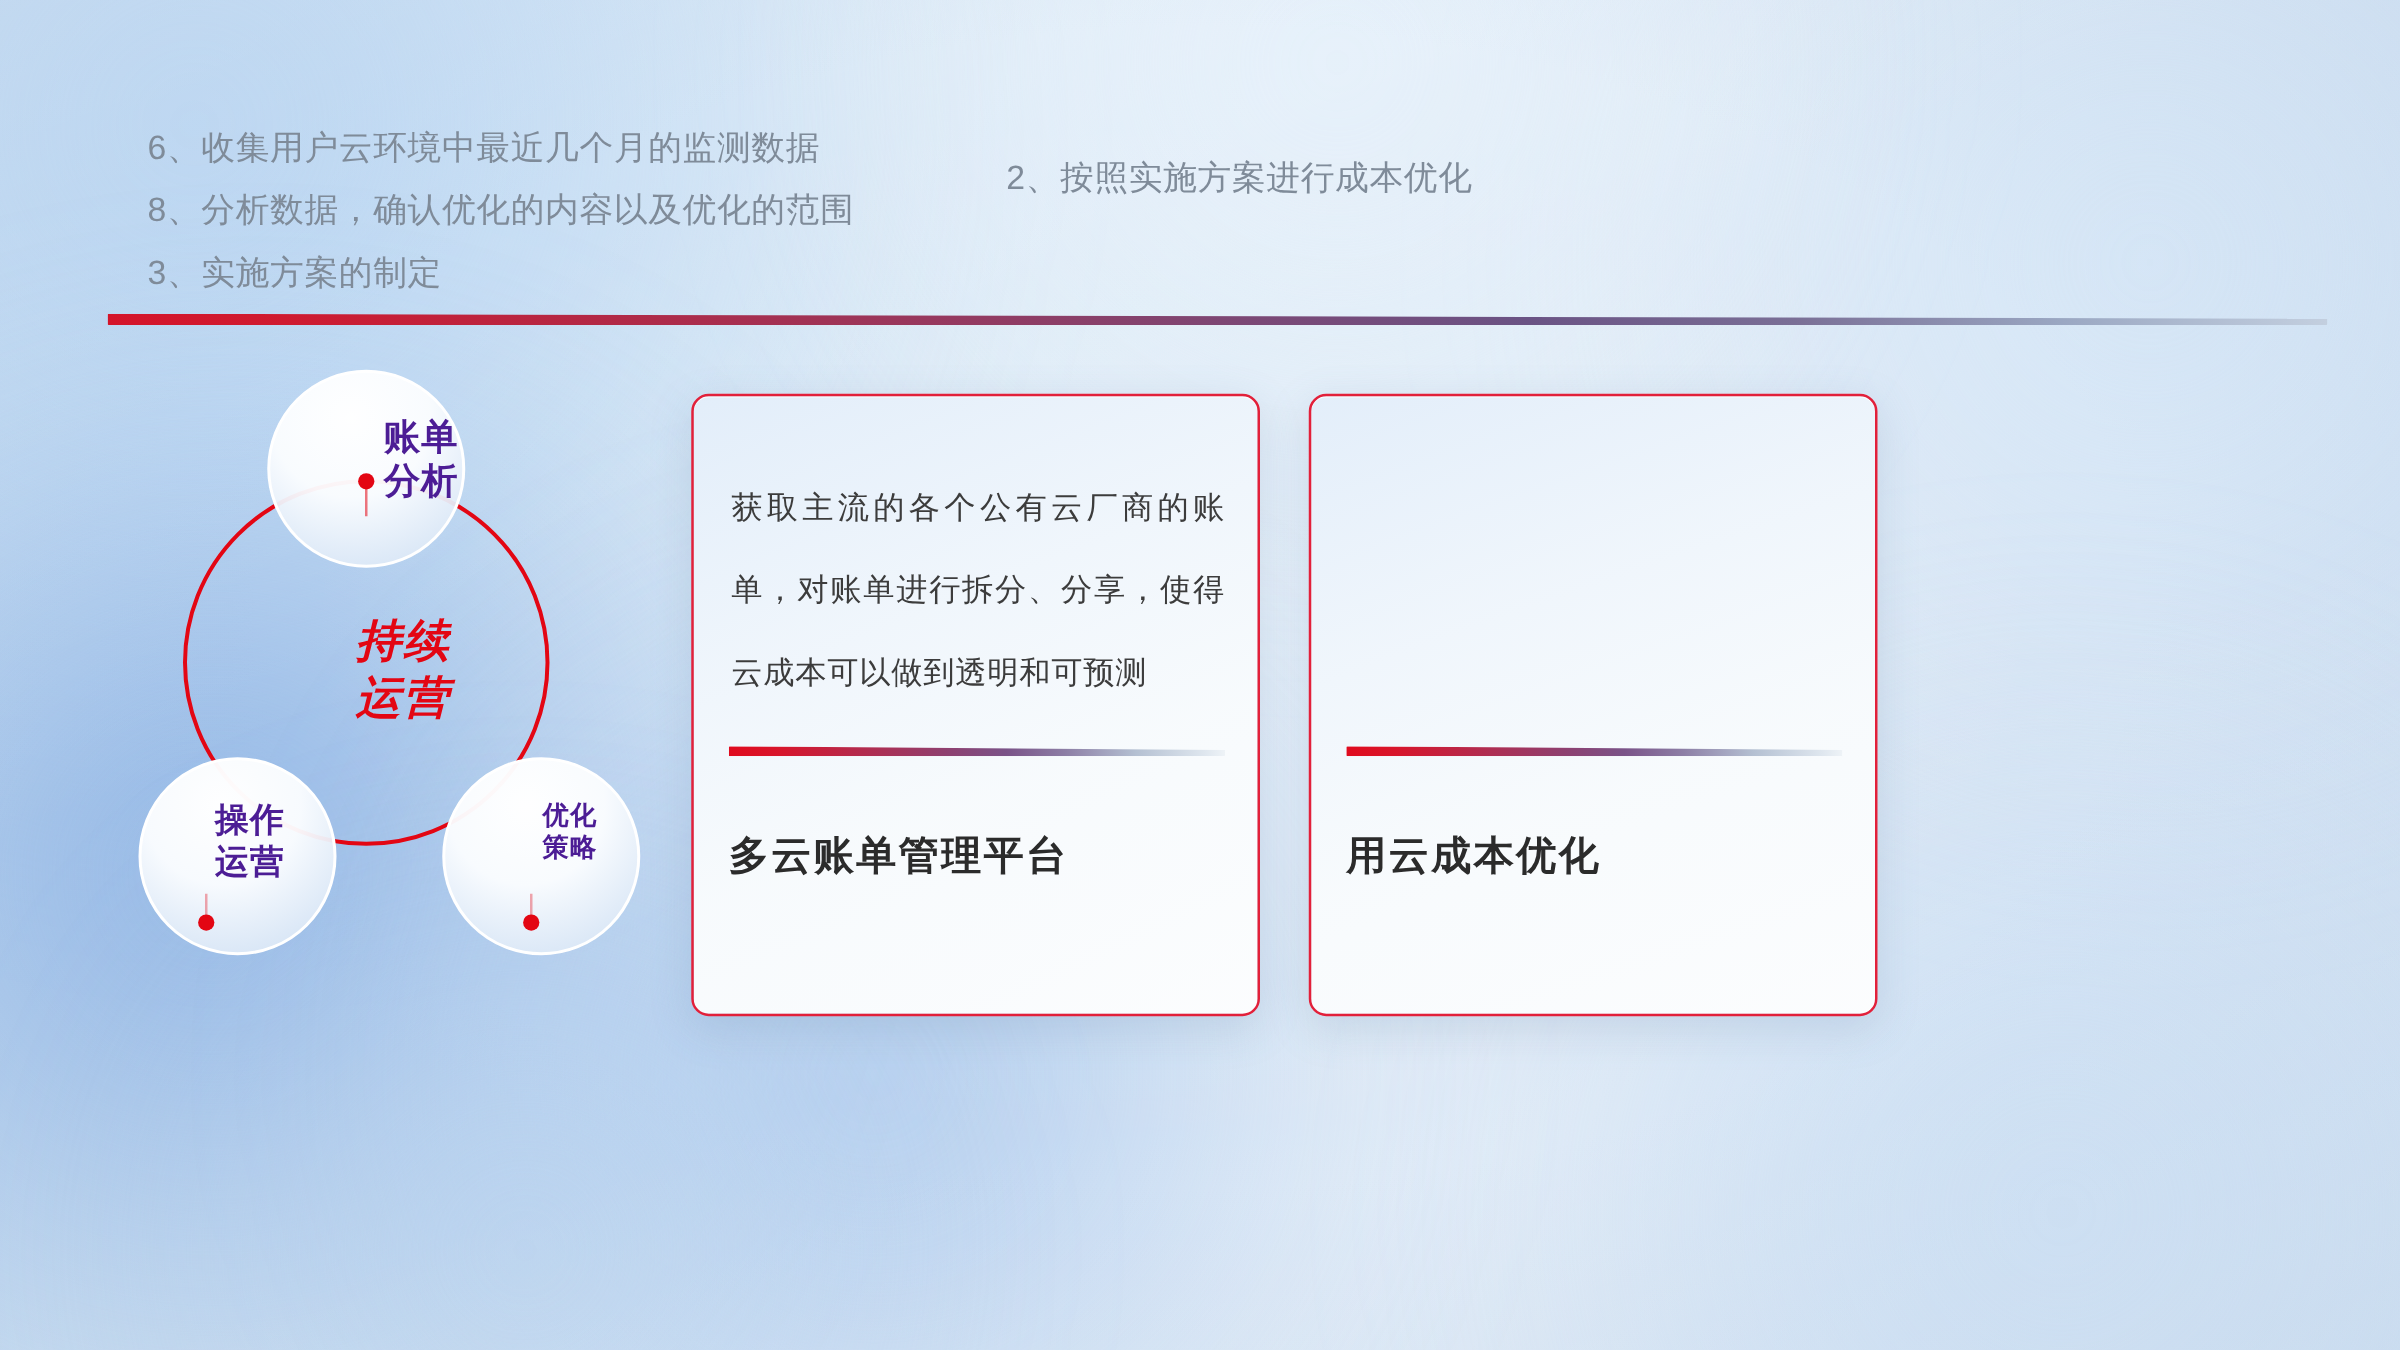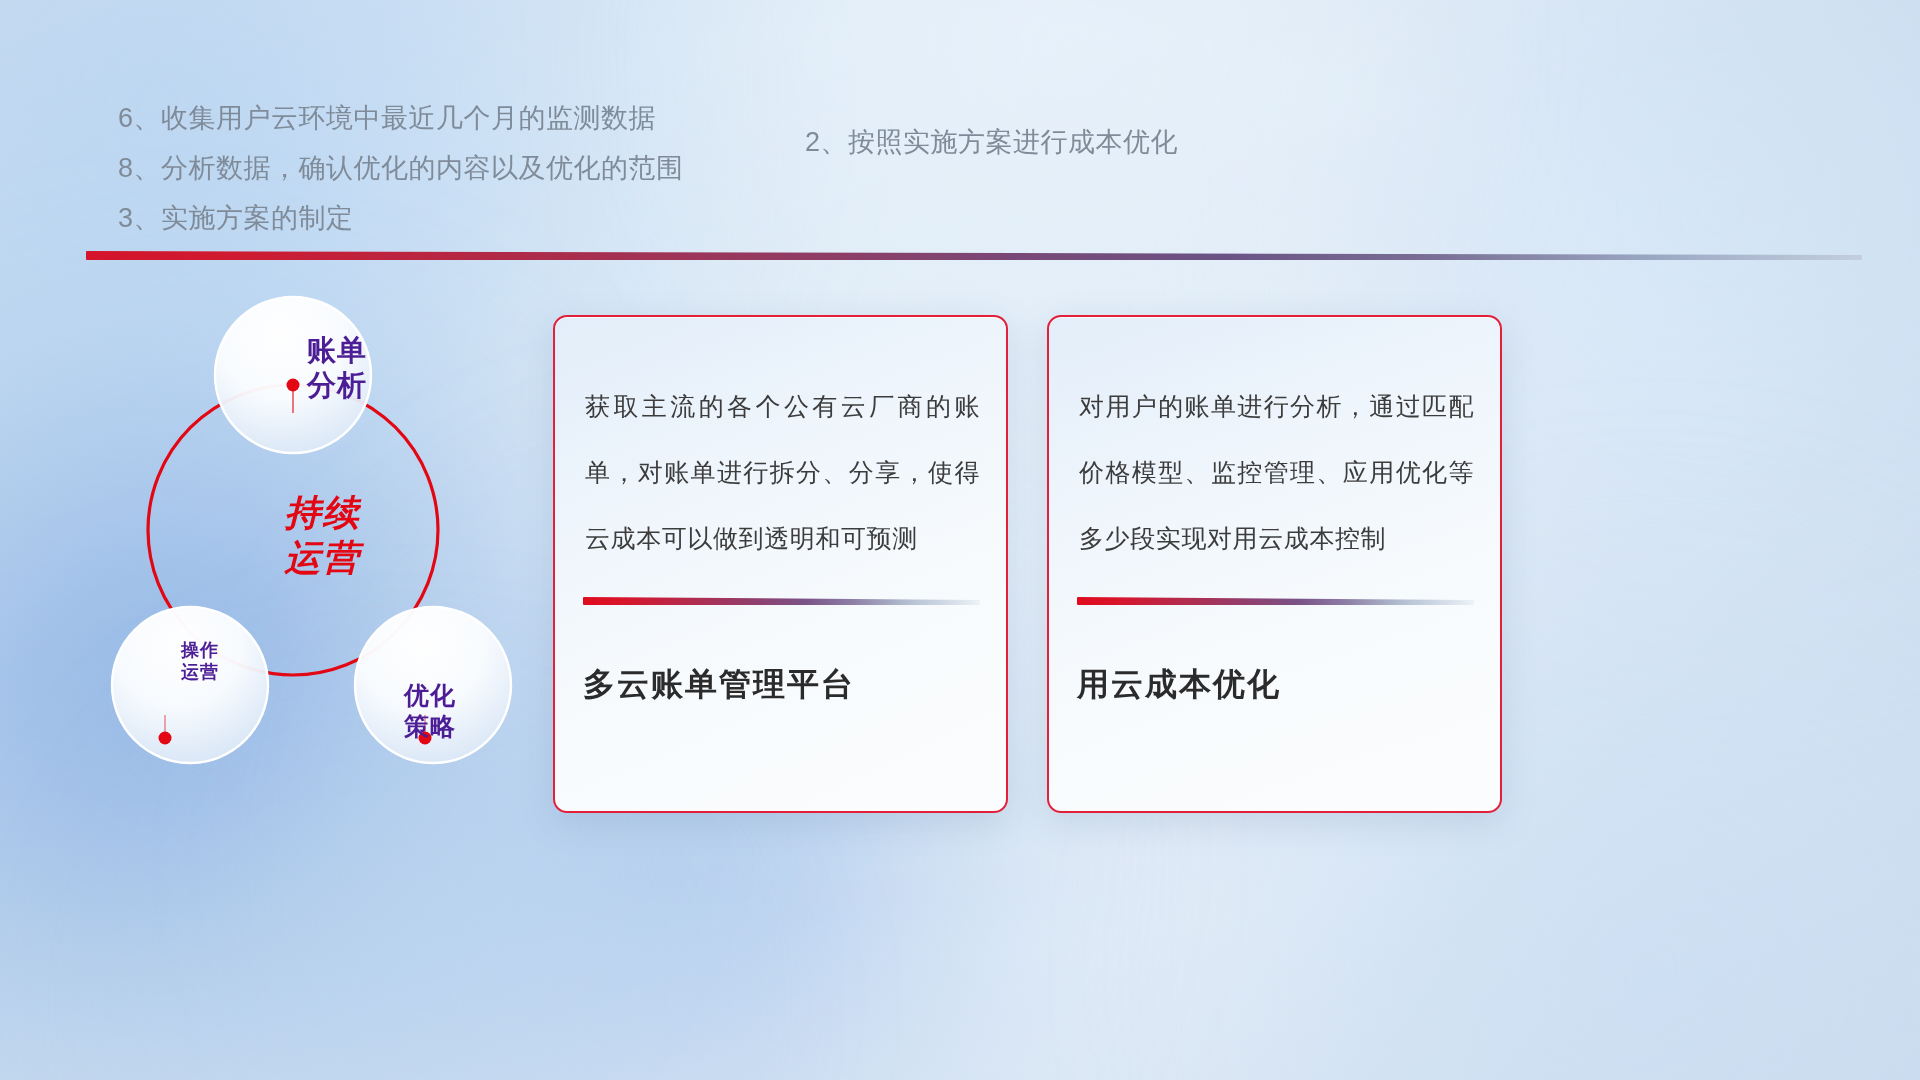--- a/index.html
+++ b/index.html
@@ -76,22 +76,22 @@
 
   
   #venn{ position:absolute; left:85px; top:285px; width:470px; height:490px; }
   #venn svg{ position:absolute; inset:0; }
   .venn-label{
     position:absolute; text-align:center; color:#4c1d95;
     font-weight:700; line-height:1.22; white-space:pre-line;
     letter-spacing:1px;
   }
   .lbl-top{ left:177px; top:48px; width:150px; font-size:29px; }
-  .lbl-bl{ left:50px;  top:355px; width:130px; font-size:18px; }
-  .lbl-br{ left:280px; top:355px; width:130px; font-size:25px;margin-top:40px; }
+  .lbl-bl{ left:50px;  top:355px; width:130px; font-size:27px; }
+  .lbl-br{ left:306px; top:355px; width:130px; font-size:21px; }
   .lbl-center{
     left:155px; top:205px; width:165px; font-size:36px;
     color:#e30613; font-weight:800; letter-spacing:2px; line-height:1.25;font-style:italic;
   }
 
   
   .card{
     position:absolute; top:315px; width:455px; height:498px;
     border-radius:14px;
     border:2px solid #e2203a;
@@ -193,18 +193,17 @@
 运营</div>
   </div>
 
   <div class="card card-1">
     <div class="card-body">获取主流的各个公有云厂商的账单，对账单进行拆分、分享，使得云成本可以做到透明和可预测</div>
     <div class="card-rule"></div>
     <div class="card-title">多云账单管理平台</div>
   </div>
 
   <div class="card card-2">
-    <div class="card-body">对用户的账单进行分析，通过匹配价格模型、监控管理、应用优化等多少段实现对用云成本控制</div>
     <div class="card-rule"></div>
     <div class="card-title">用云成本优化</div>
   </div>
 
 </div>
 
 </body></html>

